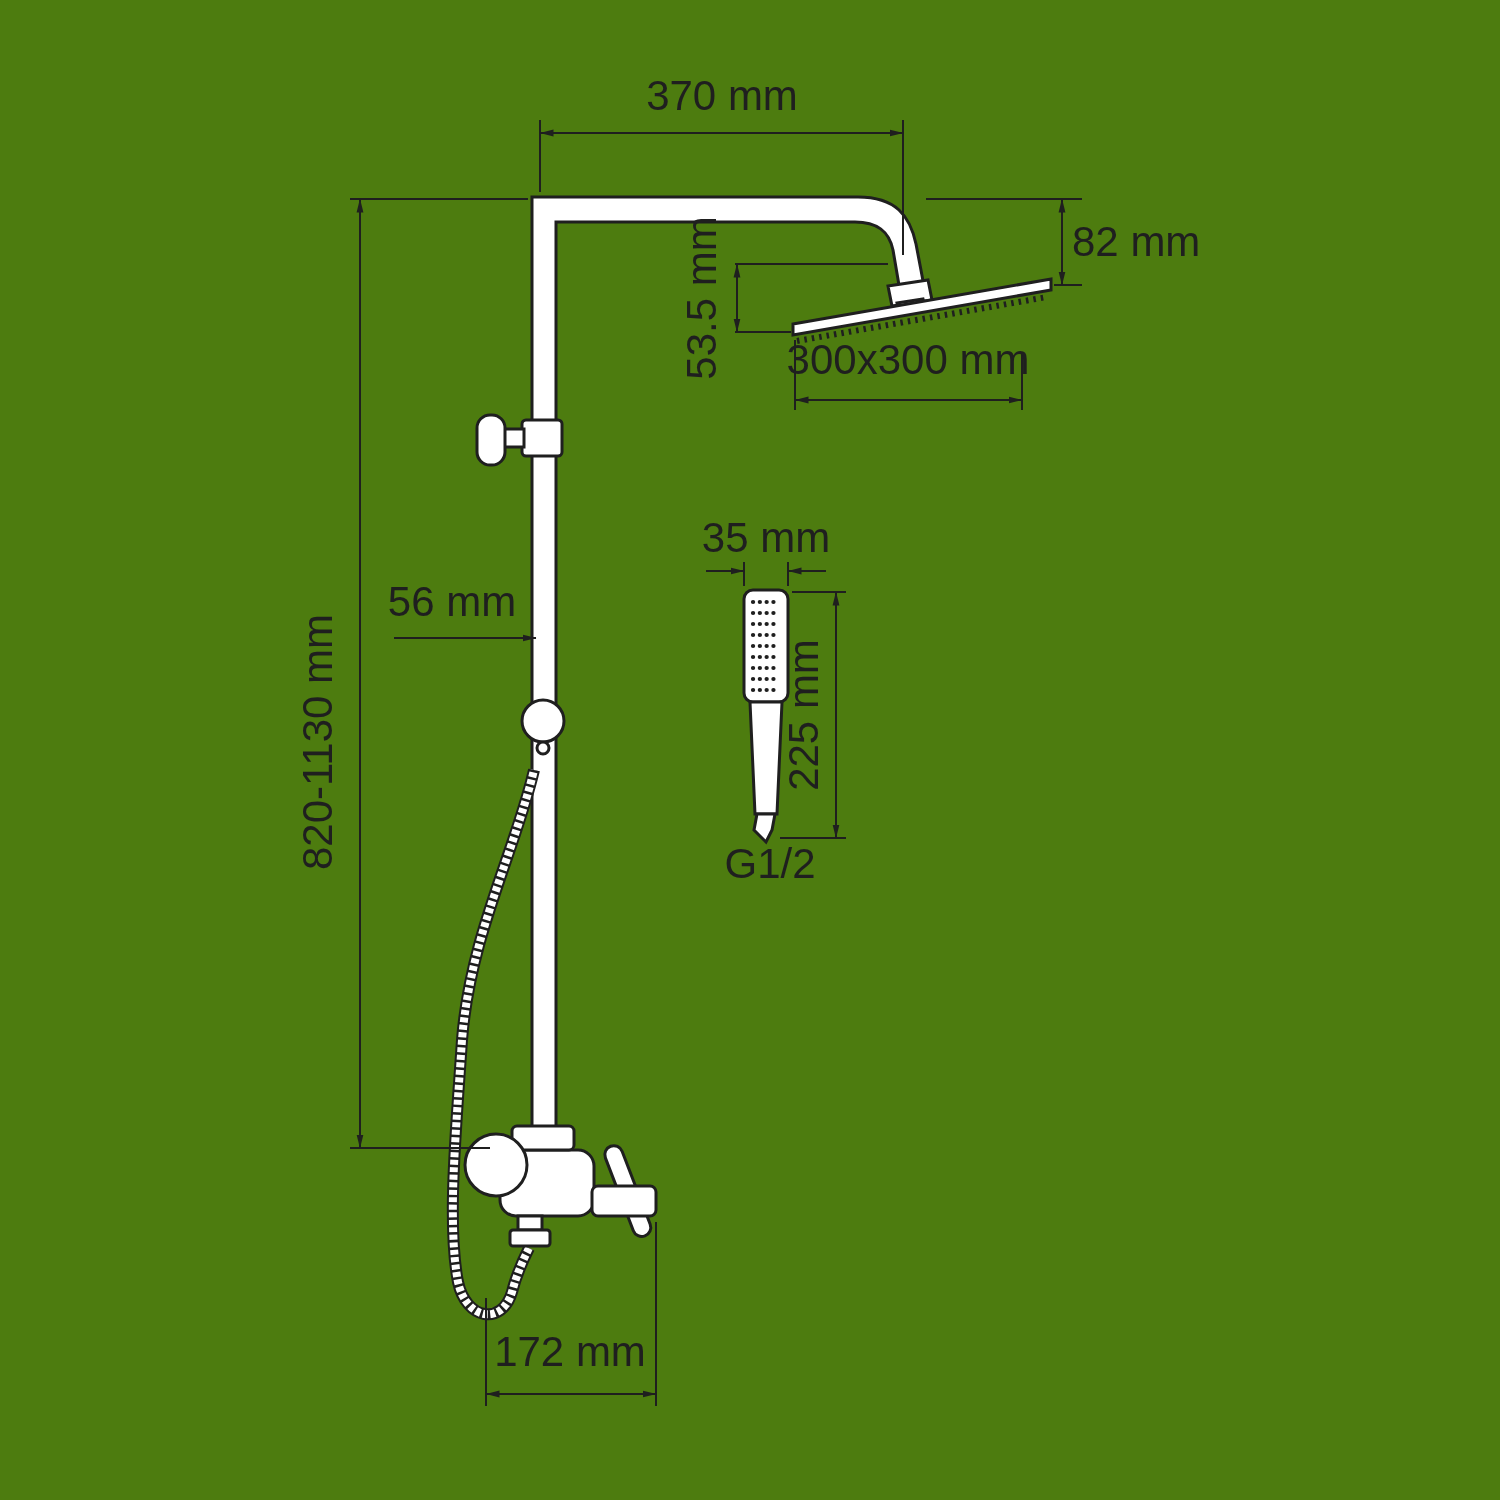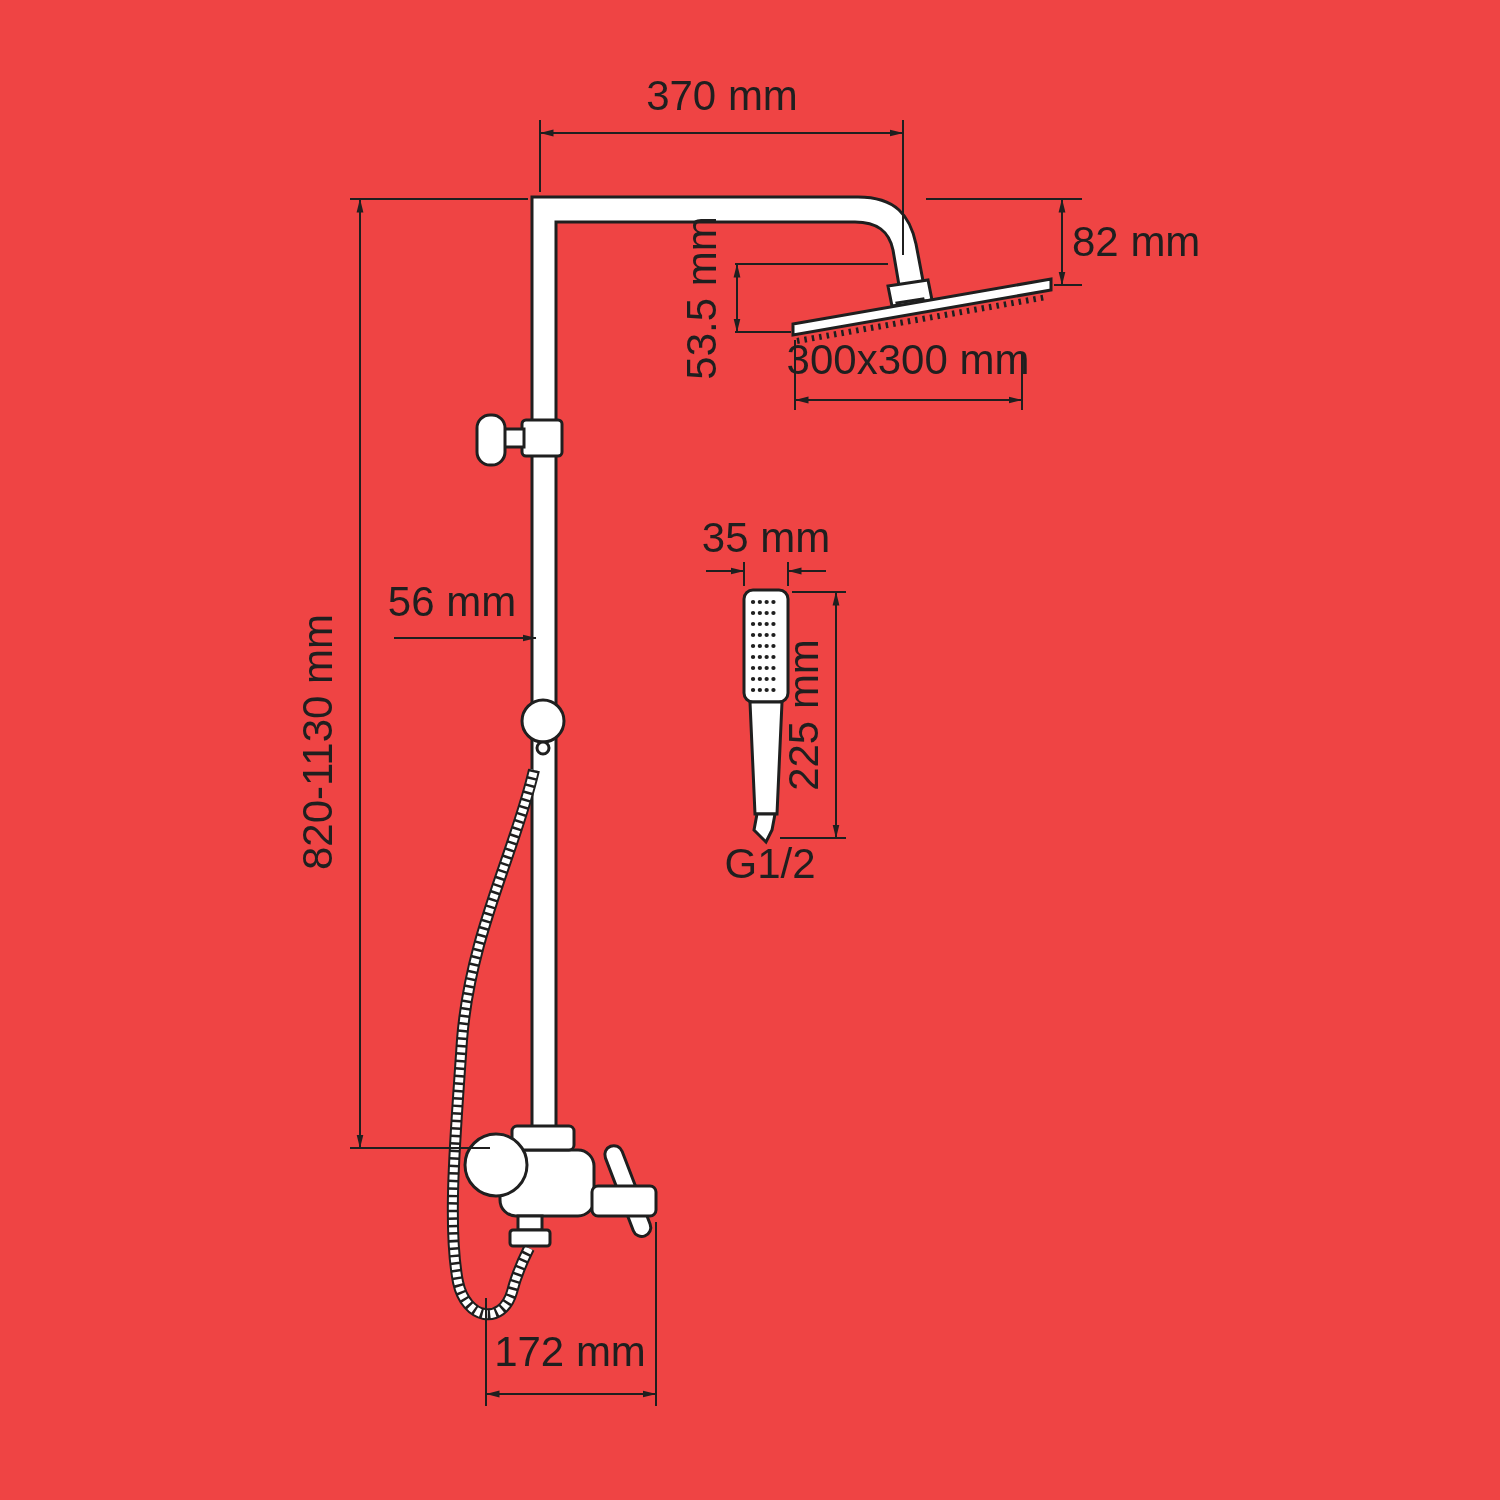--- a/index.html
+++ b/index.html
@@ -1,16 +1,16 @@
 <!DOCTYPE html>
 <html><head>
 <meta charset="utf-8">
 <style>
   html,body{margin:0;padding:0;background:#ffffff;}
-  .stage{width:1500px;height:1500px;background:#ef4444;position:relative;overflow:hidden;}
+  .stage{width:1500px;height:1500px;background:#4d7c0f;position:relative;overflow:hidden;}
   svg{display:block;}
   text{font-family:"Liberation Sans", sans-serif;font-size:42px;fill:#1f1f1f;}
   .draw{stroke:#1f1f1f;stroke-width:3;fill:#ffffff;}
   .dim{stroke:#1f1f1f;stroke-width:2;fill:none;}
 </style>
 </head>
 <body>
 
 <div class="stage">
 <svg width="1500" height="1500" viewBox="0 0 1500 1500">

